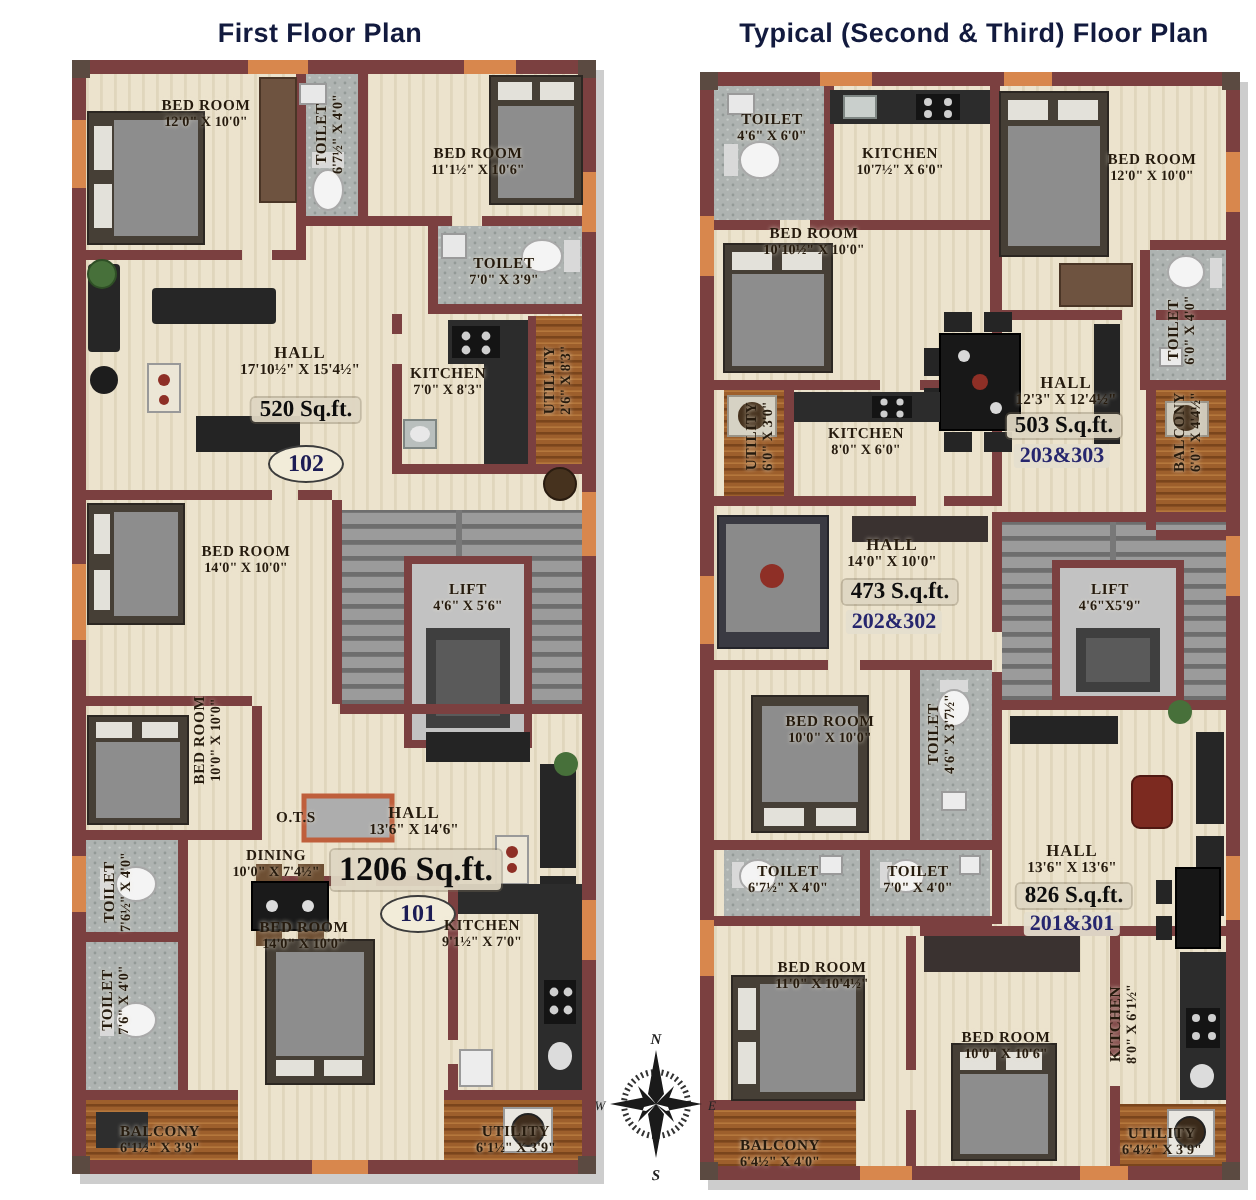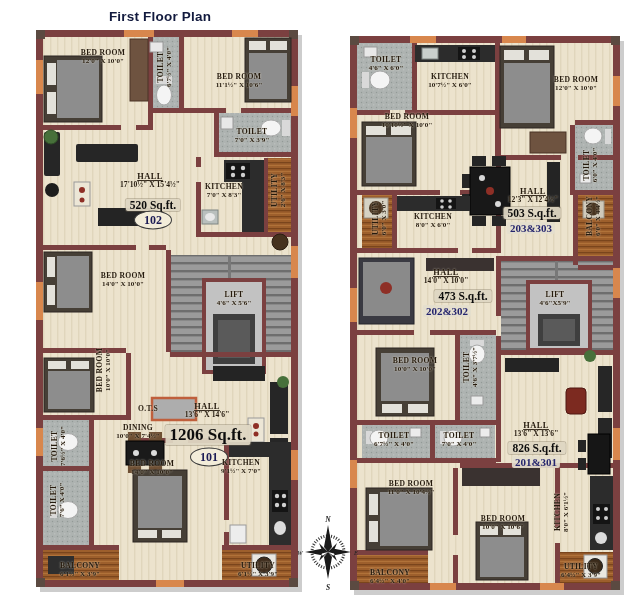--- a/index.html
+++ b/index.html
@@ -8,37 +8,38 @@
   svg.sheet{position:absolute;left:0;top:0;}
   .title{position:absolute;transform:translate(-50%,0);white-space:nowrap;
          font-family:"Liberation Sans",sans-serif;font-weight:700;font-size:13.5px;
          color:#121a3e;letter-spacing:.2px;text-align:center;}
   .lbl{position:absolute;transform:translate(-50%,-50%);text-align:center;color:#261b0e;
        font-weight:700;line-height:1.12;white-space:nowrap;
        text-shadow:0 0 2px rgba(240,233,214,.9);}
   .lbl .nm{display:block;font-size:7.6px;letter-spacing:.3px;}
   .lbl .dm{display:block;font-size:7.1px;}
   .lbl.vert{transform:translate(-50%,-50%) rotate(-90deg);}
-  .lbl.hall .nm{font-size:8.4px;letter-spacing:.5px;text-decoration:underline;}
+  .lbl.hall .nm{font-size:8.4px;letter-spacing:.5px;}
   .lbl.hall .dm{font-size:7.6px;}
   .badge{position:absolute;transform:translate(-50%,-50%);font-weight:700;white-space:nowrap;}
   .badge.area{font-size:11.5px;color:#0d0d0d;background:rgba(222,214,194,.95);
               padding:0 4px;border-radius:2px;box-shadow:0 0 0 1px rgba(120,110,90,.35);}
   .badge.area.big{font-size:17px;font-family:Liberation Serif, serif;}
   .badge.oval{font-size:12px;color:#1c1c55;background:#f2ecd9;border:1.6px solid #3c3c3c;
               border-radius:50%;padding:1px 9px;}
   .badge.flat{font-size:11px;color:#26266e;background:rgba(228,222,206,.92);
               padding:0 3px;border-radius:2px;}
 </style>
 </head>
 <body>
 
 <div class="canvas">
 
   <div class="title" style="left:160px;top:9px">First Floor Plan</div>
+  <div class="title" style="left:487px;top:9px">Typical (Second &amp; Third) Floor Plan</div>
 
   <svg class="sheet" width="628" height="600" viewBox="0 0 628 600">
     <defs>
       <pattern id="pf" width="7" height="7" patternUnits="userSpaceOnUse">
         <rect width="7" height="7" fill="#ece3cd"></rect>
           <rect width="1.4" height="7" fill="#e0d6bc"></rect>
       </pattern>
       <pattern id="pw" width="6" height="6" patternUnits="userSpaceOnUse">
         <rect width="6" height="6" fill="#9d5f2c"></rect>
           <rect width="6" height="1.3" fill="#7a451c"></rect>
@@ -375,21 +376,21 @@
     </div>
   <div class="lbl" style="left:252px;top:136px">
       <span class="nm">TOILET</span>
       <span class="dm">7'0" X 3'9"</span>
     </div>
   <div class="lbl hall" style="left:150px;top:181px">
       <span class="nm">HALL</span>
       <span class="dm">17'10½" X 15'4½"</span>
     </div>
   <div class="badge area" style="left:153px;top:205px">520 Sq.ft.</div>
-  <div class="badge oval" style="left:153px;top:220px">102</div>
+  <div class="badge oval" style="left:153px;top:232px">102</div>
   <div class="lbl" style="left:224px;top:191px">
       <span class="nm">KITCHEN</span>
       <span class="dm">7'0" X 8'3"</span>
     </div>
   <div class="lbl vert" style="left:279px;top:190px">
       <span class="nm">UTILITY</span>
       <span class="dm">2'6" X 8'3"</span>
     </div>
   <div class="lbl" style="left:123px;top:280px">
       <span class="nm">BED ROOM</span>
@@ -476,21 +477,21 @@
       <span class="dm">6'0" X 3'0"</span>
     </div>
   <div class="lbl" style="left:433px;top:221px">
       <span class="nm">KITCHEN</span>
       <span class="dm">8'0" X 6'0"</span>
     </div>
   <div class="lbl hall" style="left:446px;top:277px">
       <span class="nm">HALL</span>
       <span class="dm">14'0" X 10'0"</span>
     </div>
-  <div class="badge area" style="left:463px;top:296px">473 S.q.ft.</div>
+  <div class="badge area" style="left:450px;top:296px">473 S.q.ft.</div>
   <div class="badge flat" style="left:447px;top:311px">202&amp;302</div>
   <div class="lbl" style="left:555px;top:299px">
       <span class="nm">LIFT</span>
       <span class="dm">4'6"X5'9"</span>
     </div>
   <div class="lbl" style="left:415px;top:365px">
       <span class="nm">BED ROOM</span>
       <span class="dm">10'0" X 10'0"</span>
     </div>
   <div class="lbl vert" style="left:471px;top:367px">

